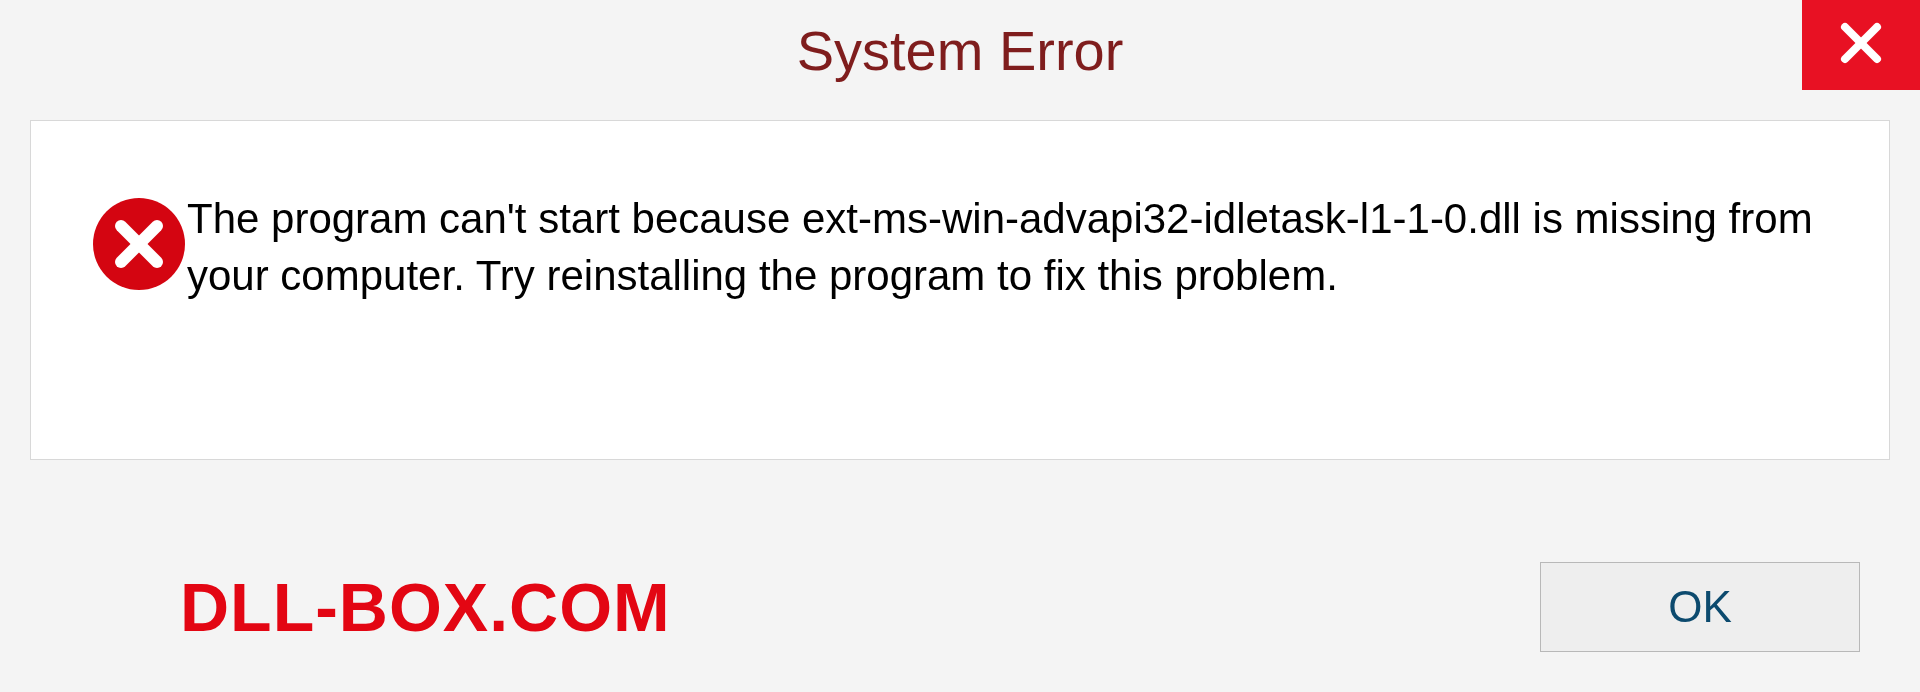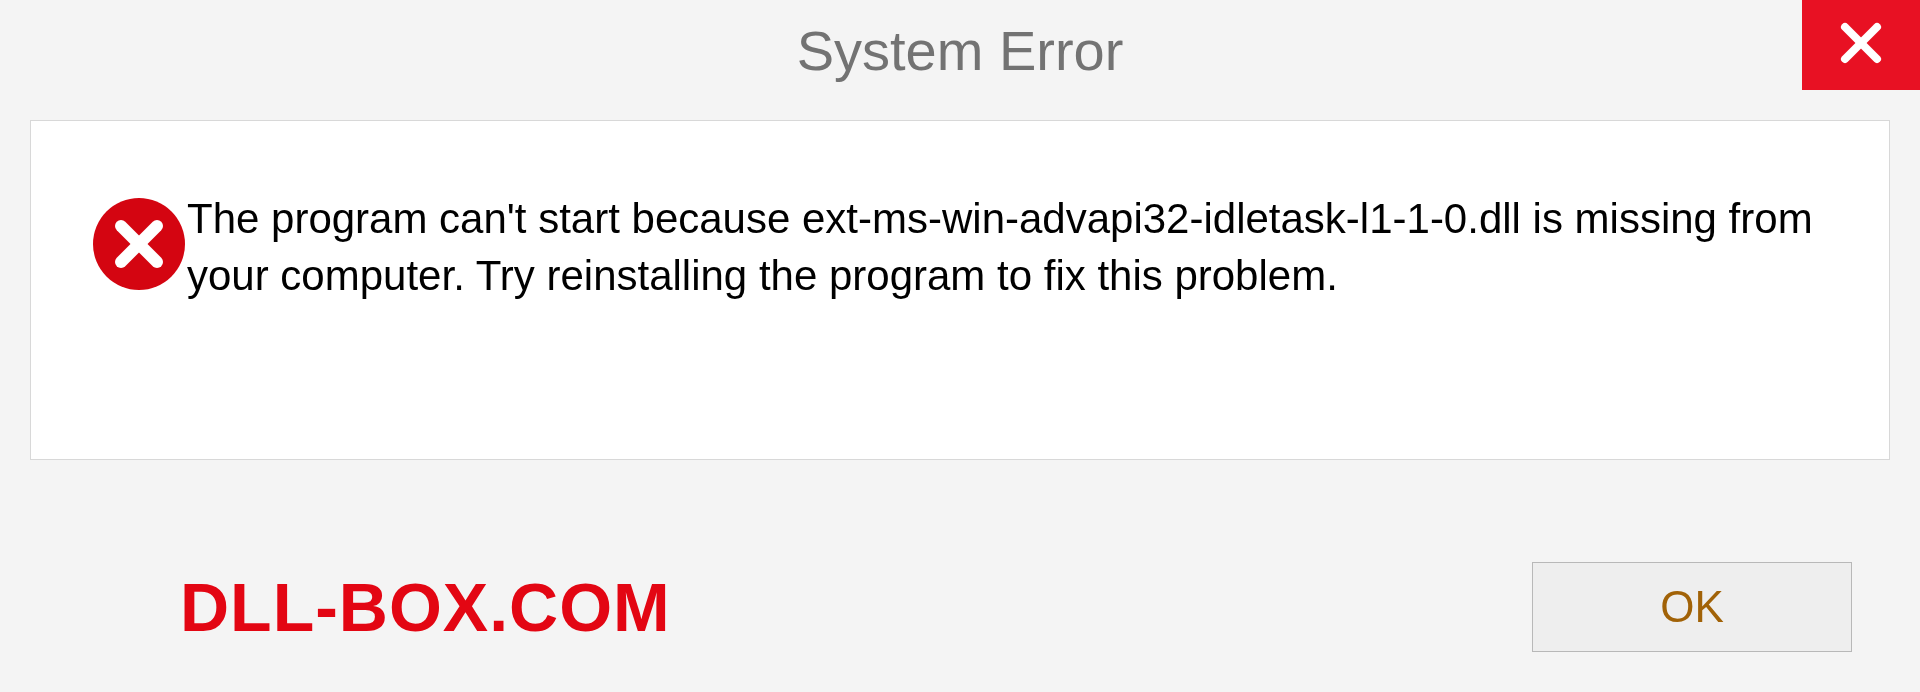--- a/index.html
+++ b/index.html
@@ -25,21 +25,21 @@
       height: 100px;
       display: flex;
       align-items: center;
       justify-content: center;
       position: relative;
       background: #f4f4f4;
     }
     .title {
       font-size: 56px;
       font-weight: 400;
-      color: #737373;
+      color: #7f1d1d;
       text-align: center;
     }
     .close-btn {
       position: absolute;
       top: 0;
       right: 0;
       width: 118px;
       height: 90px;
       background: #e81123;
       display: flex;
@@ -73,21 +73,21 @@
     .message {
       font-size: 42px;
       line-height: 1.35;
       color: #000;
       font-weight: 400;
     }
     .footer {
       position: absolute;
       bottom: 0;
       left: 0;
-      right: 8px;
+      right: 0;
       height: 170px;
       display: flex;
       align-items: center;
       justify-content: space-between;
       padding: 0 60px 0 180px;
       background: #f4f4f4;
     }
     .watermark {
       font-size: 68px;
       font-weight: 800;
@@ -95,21 +95,21 @@
       letter-spacing: 1px;
       font-family: Arial, sans-serif;
     }
     .ok-btn {
       width: 320px;
       height: 90px;
       background: #eeeeee;
       border: 1px solid #b8b8b8;
       font-size: 44px;
       font-weight: 400;
-      color: #a16207;
+      color: #0c4a6e;
       cursor: pointer;
       display: flex;
       align-items: center;
       justify-content: center;
       font-family: "Segoe UI", Tahoma, Arial, sans-serif;
     }
   </style>
 </head>
 <body>
 

